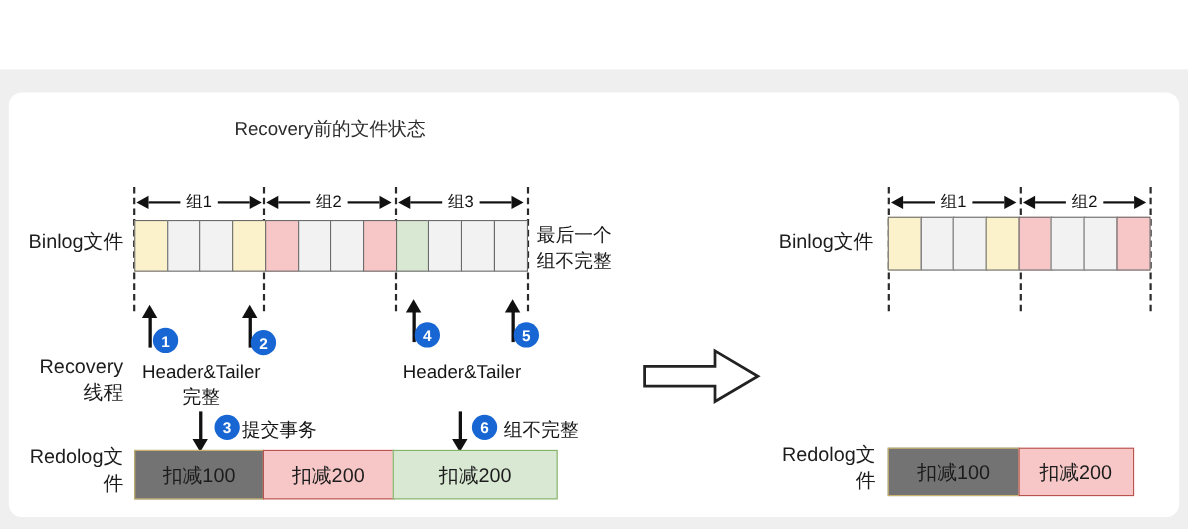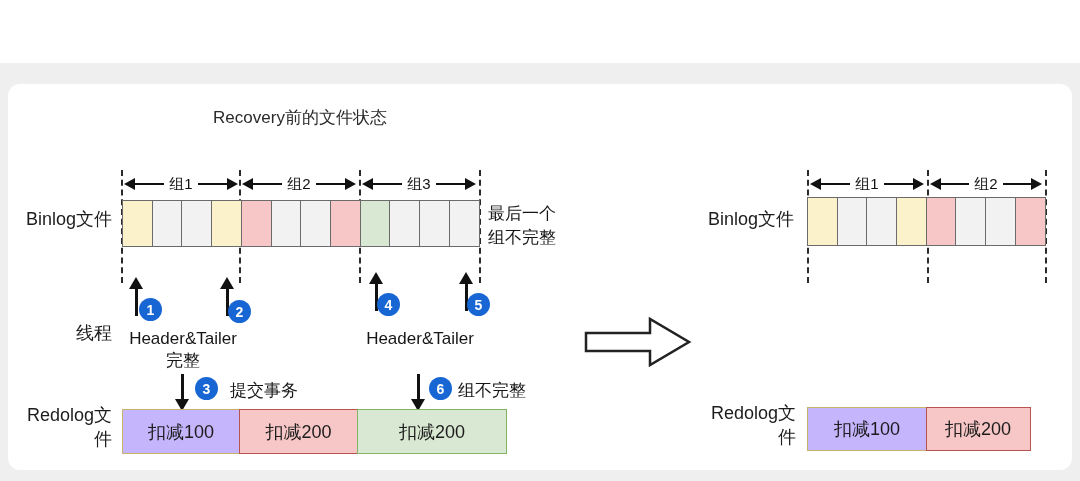--- a/index.html
+++ b/index.html
@@ -34,21 +34,21 @@
   .seg:first-child { margin-left:0; }
   .seg-yellow { background:#FBF1CB; }
   .seg-red    { background:#F6C7C6; }
   .seg-green  { background:#D9E8D2; }
   .seg-gray   { background:#F2F2F2; }
 
   
   .redolog-bar { position:absolute; display:flex; }
   .rseg { height:100%; display:flex; align-items:center; justify-content:center; font-size:18px; color:#1c1c1c; border:1.5px solid; margin-left:-1.5px; }
   .rseg:first-child { margin-left:0; }
-  .rseg-yellow { background:#c4b5fd; border-color:#C9B36A; }
+  .rseg-yellow { background:#737373; border-color:#C9B36A; }
   .rseg-red    { background:#F6C7C6; border-color:#B85450; }
   .rseg-green  { background:#D9E8D2; border-color:#82B366; }
 
   
   .arrow-up, .arrow-down { position:absolute; width:16px; }
   .arrow-up .head { width:0; height:0; margin:0 auto; border-left:7px solid transparent; border-right:7px solid transparent; border-bottom:12px solid #111; }
   .arrow-up .shaft { width:3px; height:28px; background:#111; margin:-1px auto 0; }
   .arrow-down .shaft { width:3px; height:26px; background:#111; margin:0 auto; }
   .arrow-down .head { width:0; height:0; margin:-1px auto 0; border-left:7px solid transparent; border-right:7px solid transparent; border-top:12px solid #111; }
 
@@ -114,20 +114,21 @@
       <div class="seg seg-gray"></div>
       <div class="seg seg-gray"></div>
     </div>
 
   <div class="note" style="left:488px; top:202px; width:90px;">
     <div>最后一个</div>
     <div>组不完整</div>
   </div>
 
   <div class="side-label" style="left:12px; top:321px; width:100px;">
+    <div>Recovery</div>
     <div>线程</div>
   </div>
 
   <div class="arrow-up" style="left:128px; top:277px;">
       <div class="head"></div>
       <div class="shaft"></div>
     </div>
   <div class="arrow-up" style="left:219px; top:277px;">
       <div class="head"></div>
       <div class="shaft"></div>
@@ -152,21 +153,21 @@
   </div>
   <div class="anno" style="left:350px; top:328px; width:140px;">
     <div>Header&amp;Tailer</div>
   </div>
 
   <div class="arrow-down" style="left:174px; top:374px;">
       <div class="shaft"></div>
       <div class="head"></div>
     </div>
   <div class="marker" style="left:195px; top:377px;">3</div>
-  <div class="action-label" style="left:230px; top:379px;">提交事务</div>
+  <div class="action-label" style="left:220px; top:379px;">提交事务</div>
 
   <div class="arrow-down" style="left:410px; top:374px;">
       <div class="shaft"></div>
       <div class="head"></div>
     </div>
   <div class="marker" style="left:429px; top:377px;">6</div>
   <div class="action-label" style="left:458px; top:379px;">组不完整</div>
 
   <div class="side-label" style="left:10px; top:403px; width:102px;">Redolog文件</div>
   <div class="redolog-bar" style="left:122px; top:409px; height:45px;">

